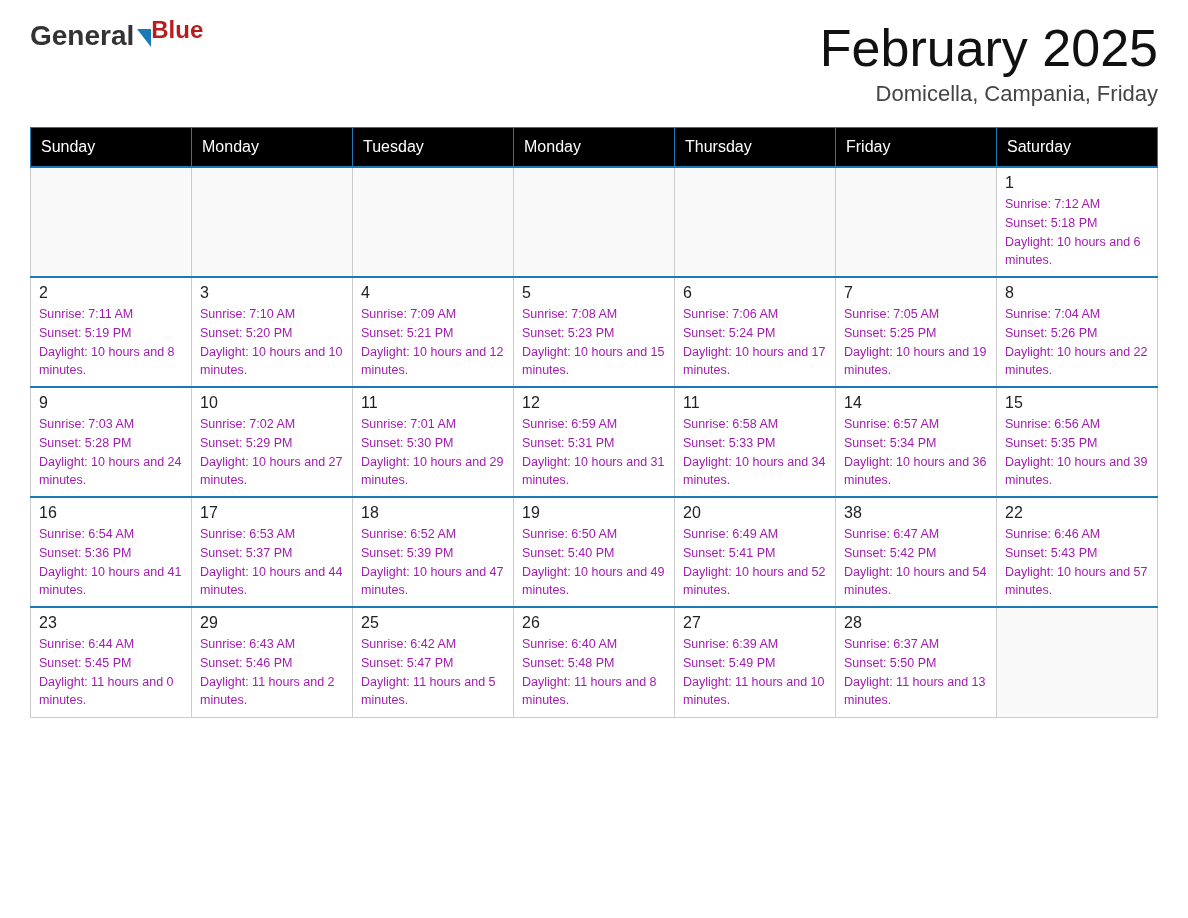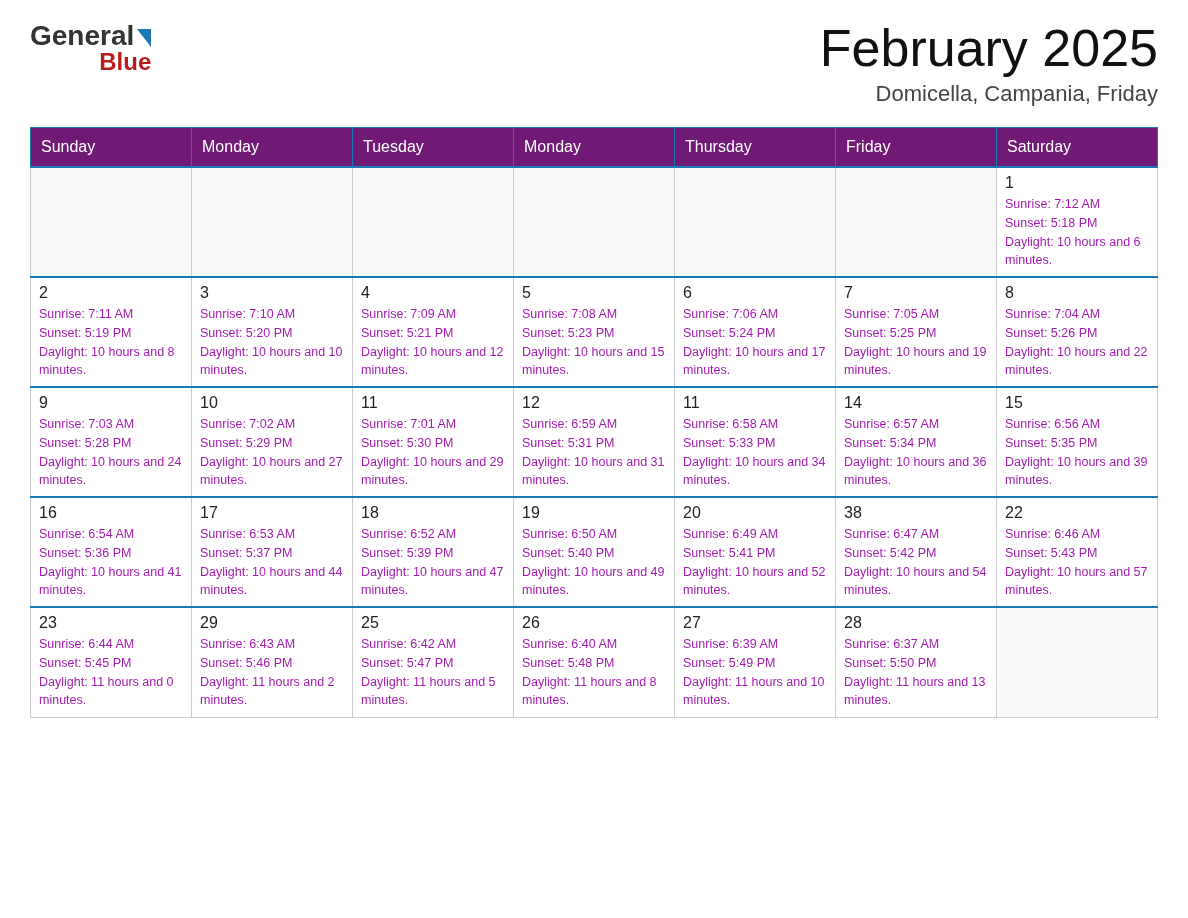--- a/index.html
+++ b/index.html
@@ -11,22 +11,21 @@
       min-height: 918px;
     }
     .header {
       display: flex;
       justify-content: space-between;
       align-items: flex-start;
       margin-bottom: 20px;
     }
     .logo {
       display: flex;
-      flex-direction: column;
-      align-items: flex-end;
+      align-items: flex-start;
     }
     .logo-text {
       display: flex;
       align-items: center;
     }
     .logo-general {
       font-size: 28px;
       font-weight: bold;
       color: #333;
     }
@@ -57,21 +56,21 @@
     .location {
       font-size: 22px;
       color: #444;
       margin-top: 4px;
     }
     .calendar {
       width: 100%;
       border-collapse: collapse;
     }
     .calendar th {
-      background-color: #701a75;
+      background-color: #000000;
       color: #fff;
       font-size: 16px;
       font-weight: normal;
       padding: 10px 10px;
       text-align: left;
       border: 1px solid #1a7ab5;
     }
     .calendar td {
       border: 1px solid #ccc;
       vertical-align: top;

